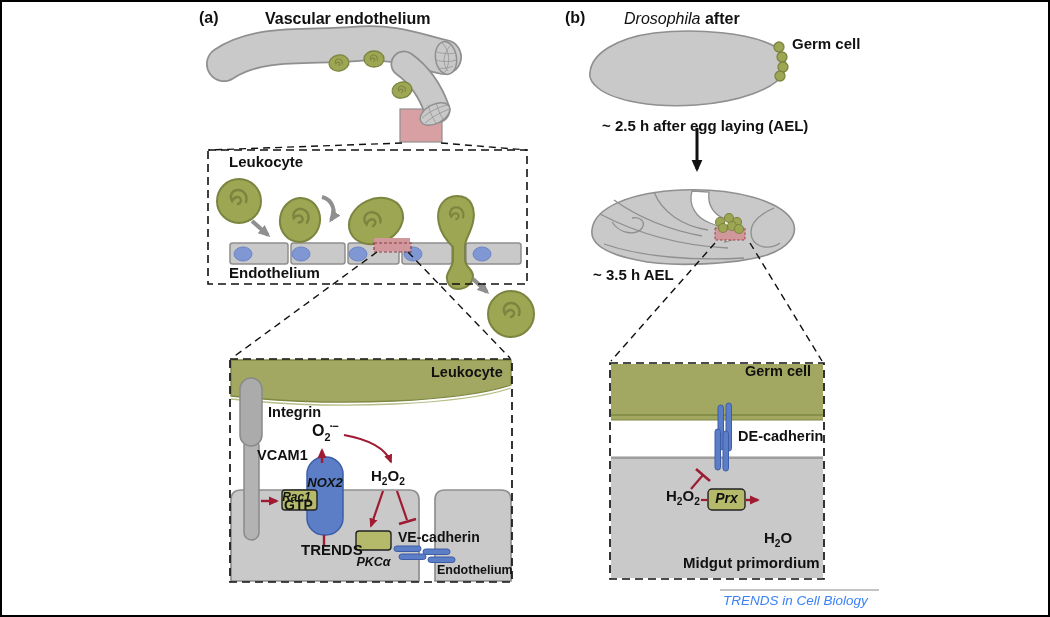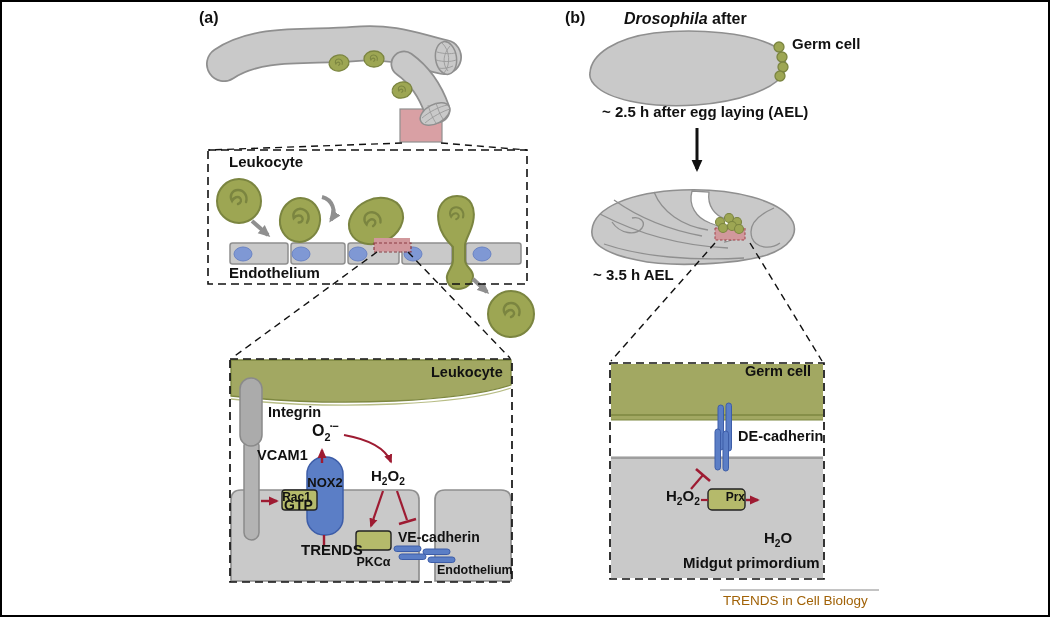--- a/index.html
+++ b/index.html
@@ -17,26 +17,27 @@
     position:absolute;
     font-weight:bold;
     color:#111;
     white-space:nowrap;
     line-height:1.1;
     font-size:15px;
   }
   .lbl sub{font-size:0.68em;}
   .lbl sup{font-size:0.72em;}
   .sup-tight{margin-left:-1px;letter-spacing:-1px;}
-  .italic{font-style:italic;font-weight:bold;}
-  .center{text-align:center;}
+  .italic{font-style:italic;font-weight:normal;}
+  .center{text-align:center;font-style:italic;}
   .caption{
     position:absolute;
+    font-style:italic;
     font-weight:normal;
-    color:#a16207;
+    color:#3b82f6;
     font-size:13.5px;
     white-space:nowrap;
   }
 </style>
 </head>
 <body>
 
 <div id="figure">
 
   <svg id="art" viewBox="0 0 1050 617">
@@ -241,43 +242,44 @@
       <line x1="744" y1="498" x2="756" y2="498" stroke-width="2.4" marker-end="url(#mRed)"></line>
       <line x1="689" y1="487" x2="701" y2="473" stroke-width="2.2"></line>
       <line x1="694" y1="467" x2="708" y2="479" stroke-width="2.6"></line>
     </g>
     <rect x="608" y="361" width="214" height="216" fill="none" stroke="#111" stroke-width="1.7" stroke-dasharray="8,5"></rect>
 
     <line x1="718" y1="588" x2="877" y2="588" stroke="#888" stroke-width="1"></line>
   </svg>
 
   <div class="lbl" style="left:197px;top:7px;font-size:16px;">(a)</div>
+  <div class="lbl" style="left:263px;top:8px;font-size:16px;">Vascular endothelium</div>
   <div class="lbl" style="left:227px;top:152px;">Leukocyte</div>
   <div class="lbl" style="left:227px;top:263px;">Endothelium</div>
 
   <div class="lbl" style="left:429px;top:363px;font-size:14.5px;">Leukocyte</div>
   <div class="lbl" style="left:266px;top:403px;font-size:14.5px;">Integrin</div>
   <div class="lbl" style="left:255px;top:446px;font-size:14.5px;text-align:center;">VCAM1</div>
   <div class="lbl" style="left:310px;top:418px;font-size:16px;"><span>O</span><sub>2</sub><sup class="sup-tight">·−</sup></div>
   <div class="lbl center" style="left:305px;top:474px;width:36px;font-size:13px;">NOX2</div>
   <div class="lbl center" style="left:280px;top:489px;width:29px;font-size:12px;">Rac1</div>
   <div class="lbl" style="left:282px;top:496px;font-size:14px;">GTP</div>
   <div class="lbl" style="left:299px;top:540px;">TRENDS</div>
   <div class="lbl" style="left:369px;top:466px;"><span>H</span><sub>2</sub><span>O</span><sub>2</sub></div>
   <div class="lbl center" style="left:354px;top:531px;width:35px;font-size:12.5px;margin-top:23px;">PKCα</div>
   <div class="lbl" style="left:396px;top:528px;font-size:14px;">VE-cadherin</div>
   <div class="lbl" style="left:435px;top:562px;font-size:12.5px;">Endothelium</div>
 
   <div class="lbl" style="left:563px;top:7px;font-size:16px;">(b)</div>
   <div class="lbl" style="left:622px;top:8px;font-size:16px;"><i class="italic">Drosophila</i><span> after</span></div>
   <div class="lbl" style="left:790px;top:34px;">Germ cell</div>
-  <div class="lbl" style="left:600px;top:102px;text-align:center;">~ 2.5 h after egg laying (AEL)</div>
+  <div class="lbl" style="left:600px;top:116px;text-align:center;">~ 2.5 h after egg laying (AEL)</div>
   <div class="lbl" style="left:591px;top:265px;">~ 3.5 h AEL</div>
 
   <div class="lbl" style="left:743px;top:362px;font-size:14.5px;">Germ cell</div>
   <div class="lbl" style="left:736px;top:427px;font-size:14.5px;">DE-cadherin</div>
   <div class="lbl" style="left:664px;top:486px;"><span>H</span><sub>2</sub><span>O</span><sub>2</sub></div>
-  <div class="lbl center" style="left:706px;top:489px;width:37px;font-size:12px;text-align:right;">Prx</div>
+  <div class="lbl center" style="left:706px;top:489px;width:37px;font-size:14px;">Prx</div>
   <div class="lbl" style="left:762px;top:487px;margin-top:41px;"><span>H</span><sub>2</sub><span>O</span></div>
   <div class="lbl" style="left:681px;top:553px;font-size:15px;">Midgut primordium</div>
 
   <div class="caption" style="left:721px;top:591px;">TRENDS in Cell Biology</div>
 </div>
 
 </body></html>

